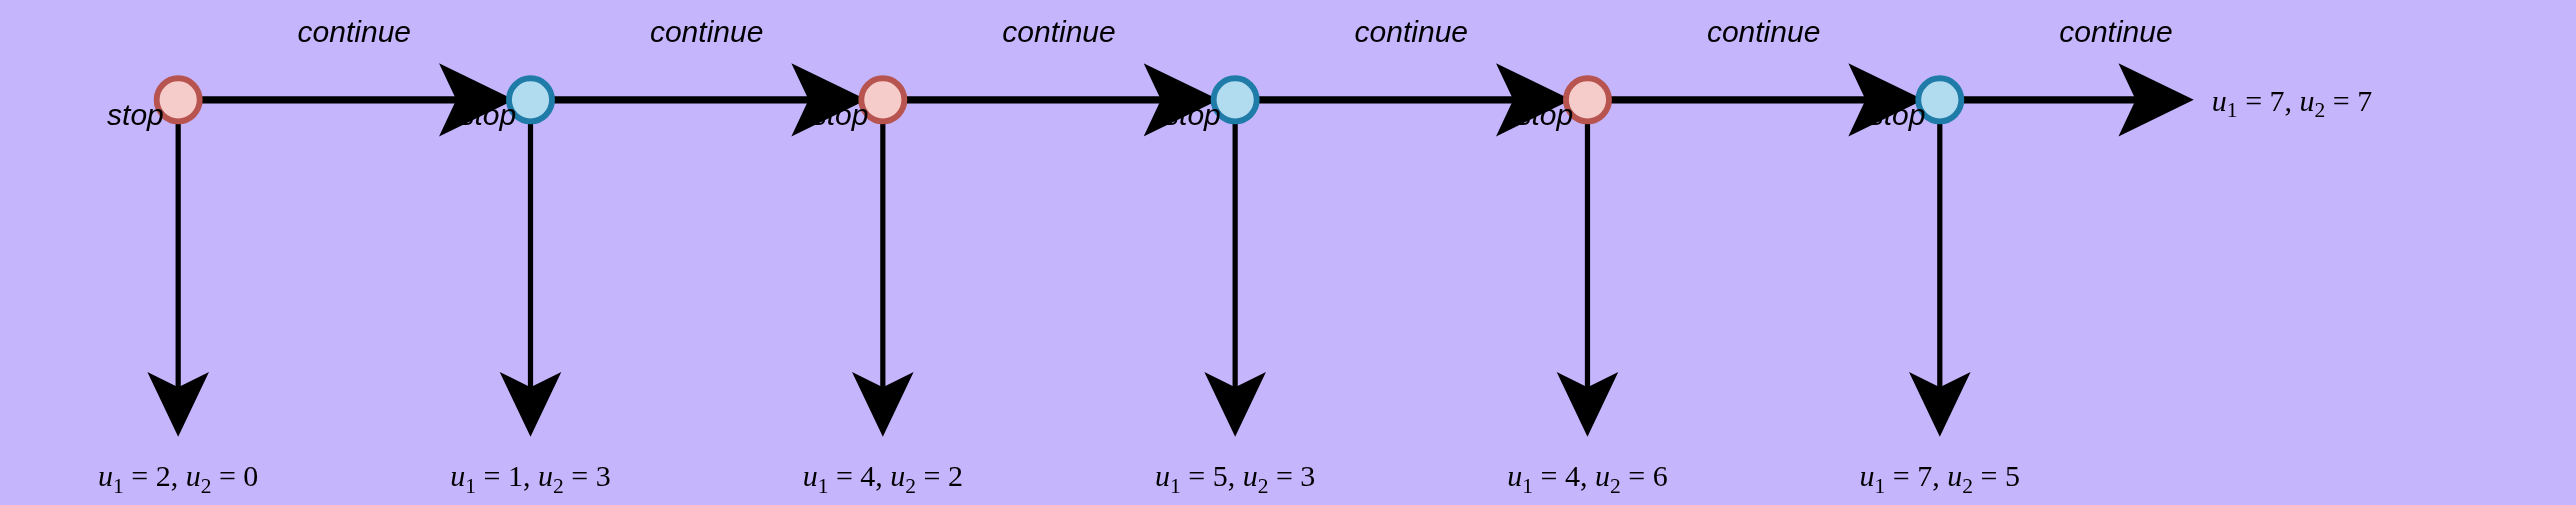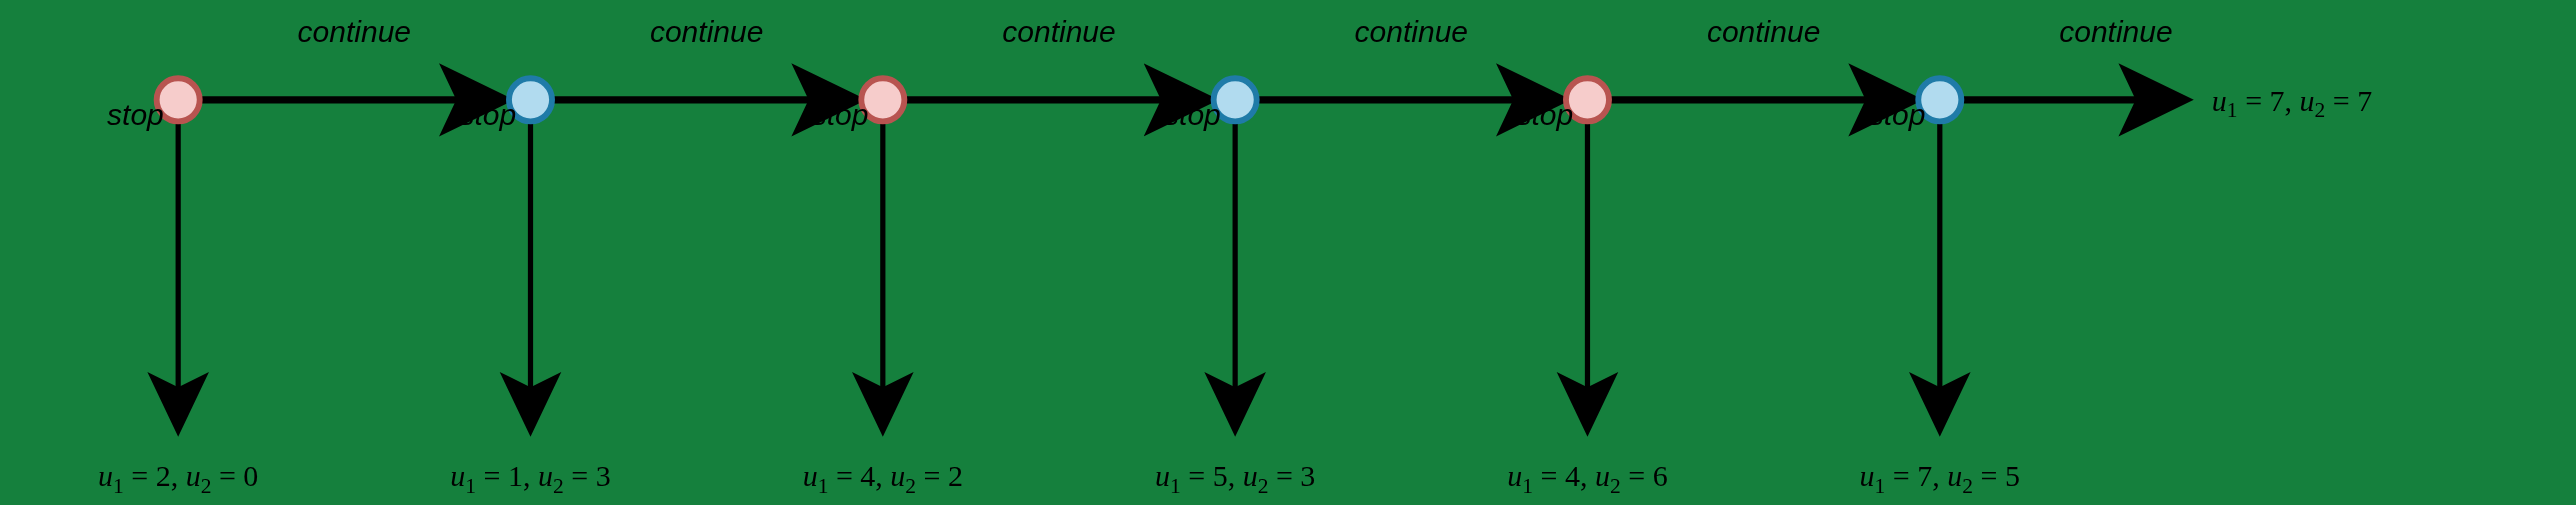--- a/index.html
+++ b/index.html
@@ -8,21 +8,21 @@
     padding: 0;
     background: #ffffff;
   }
   body {
     font-family: "Liberation Sans", sans-serif;
   }
   #diagram-root {
     position: relative;
     width: 2576px;
     height: 505px;
-    background: #15803d;
+    background: #c4b5fd;
     overflow: hidden;
   }
   #game-svg {
     position: absolute;
     left: 0;
     top: 0;
     width: 2576px;
     height: 505px;
     display: block;
   }

